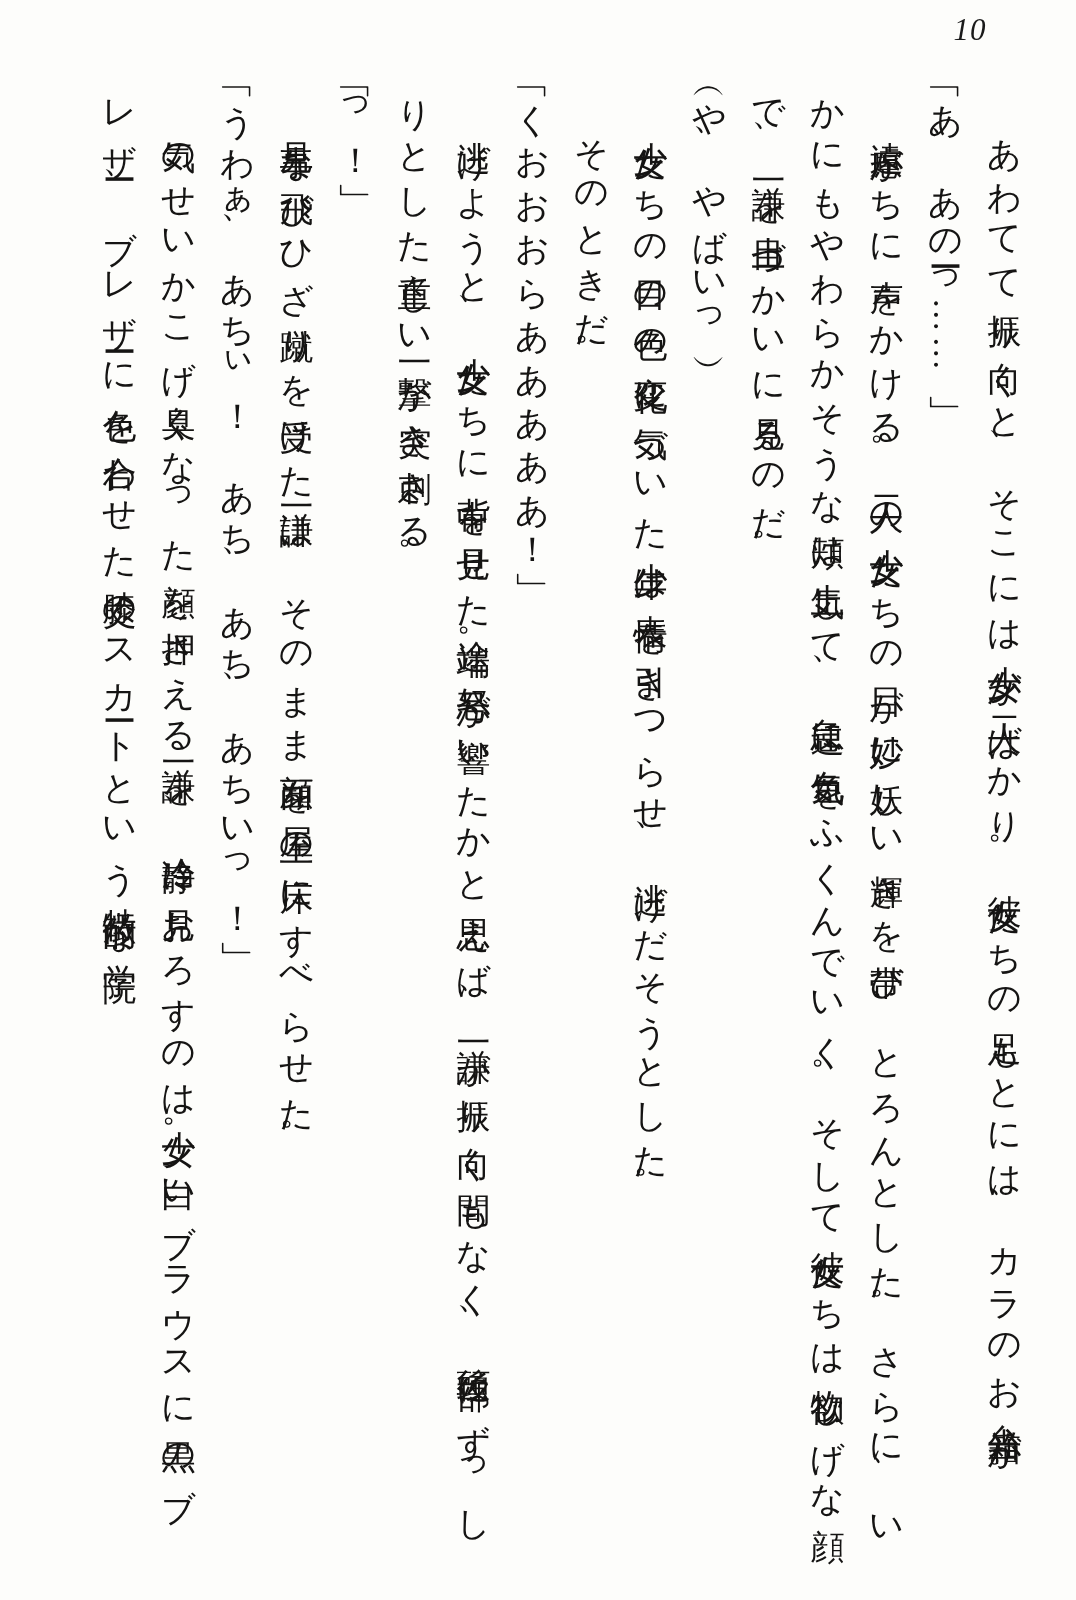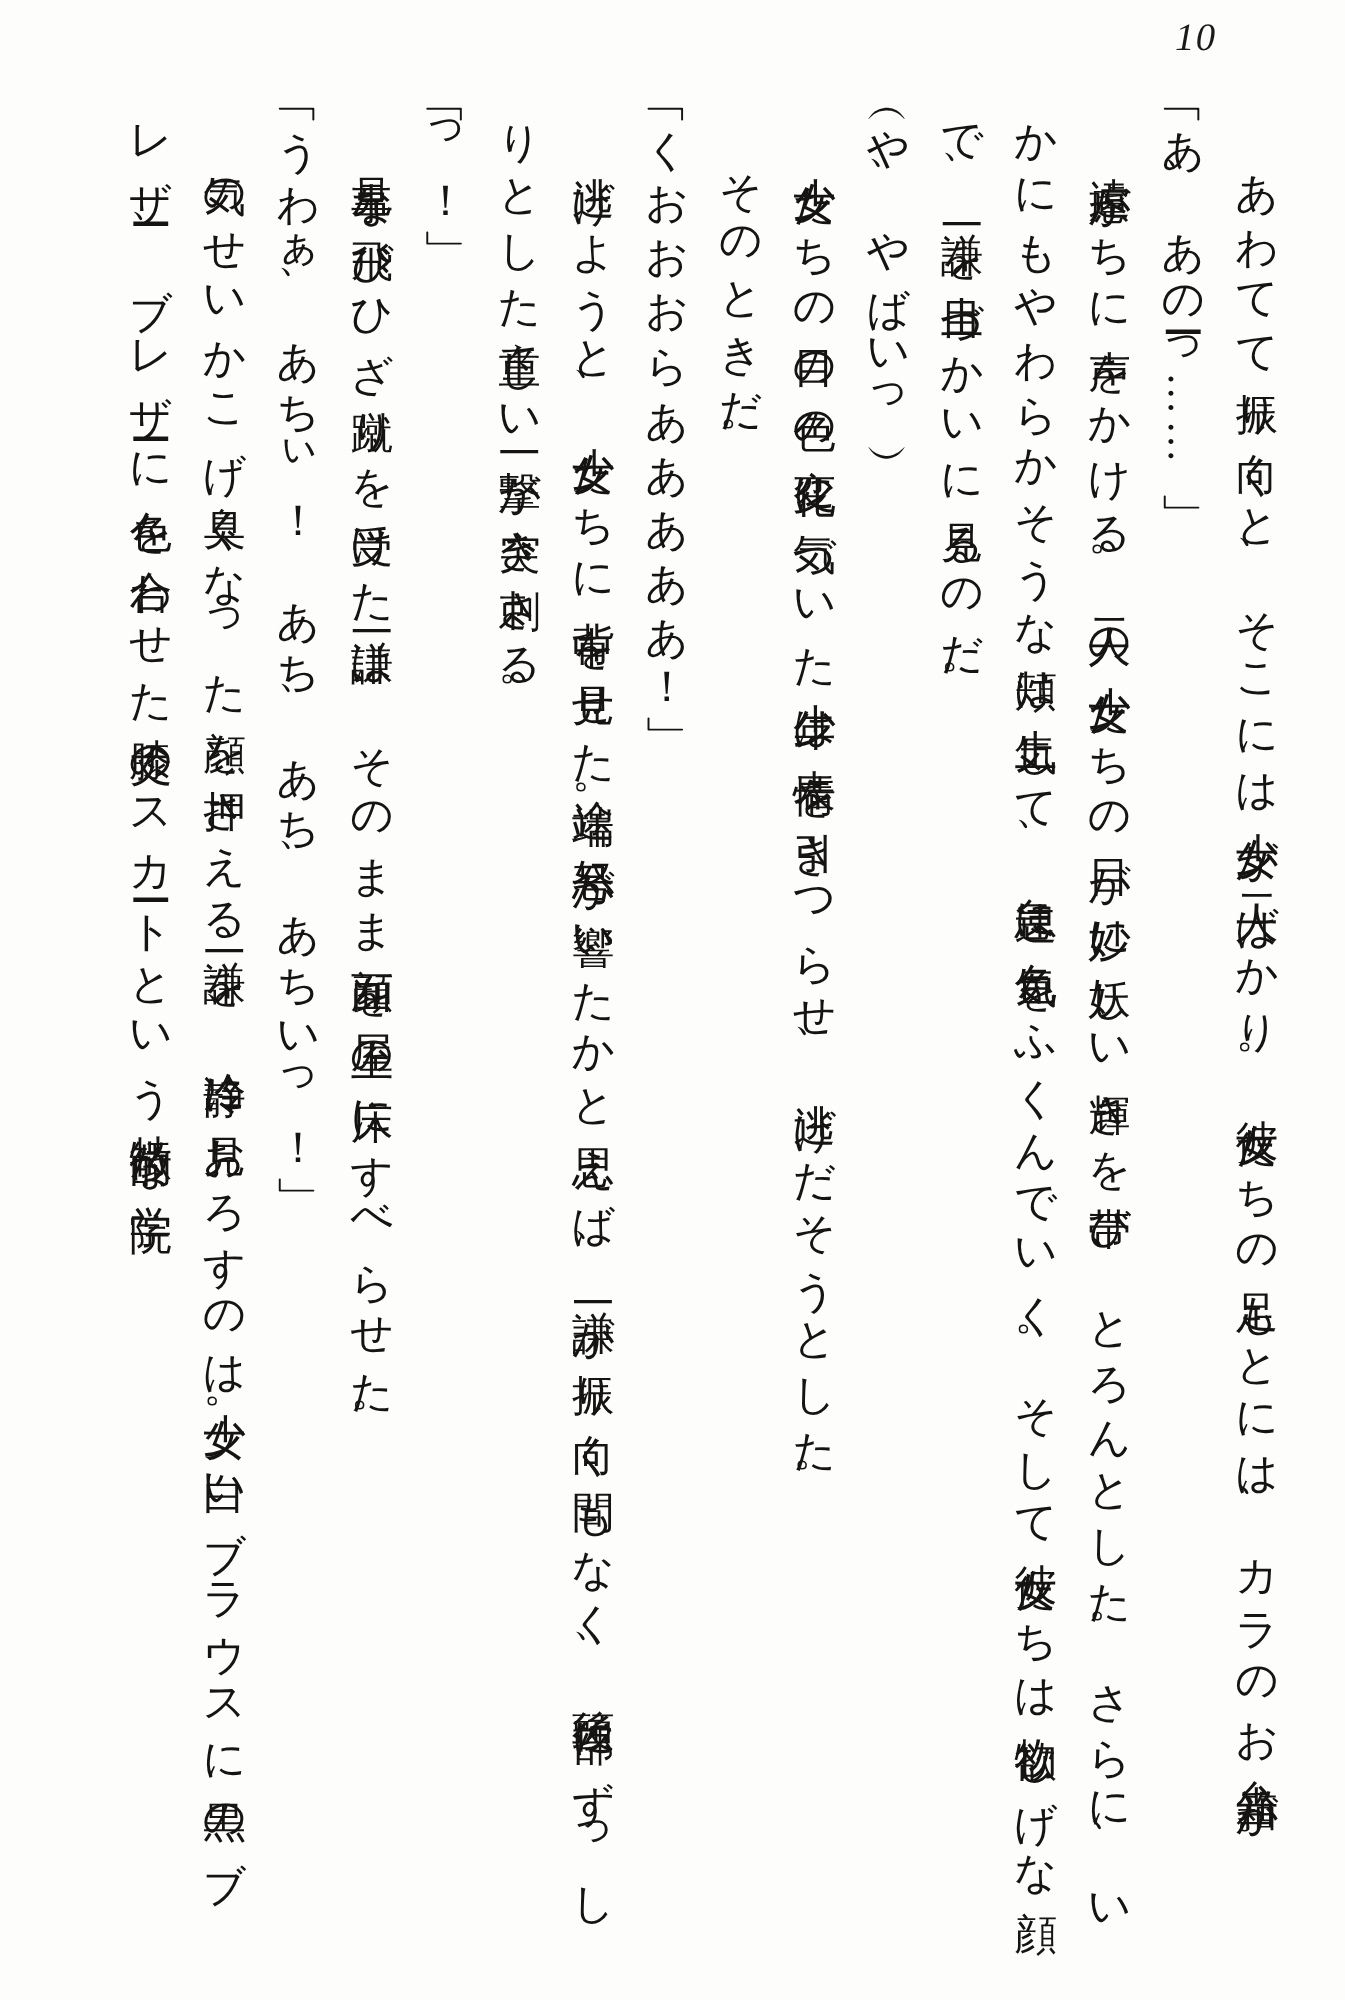--- a/index.html
+++ b/index.html
@@ -14,21 +14,21 @@
     background: #fdfdfb;
     overflow: hidden;
     font-family: "Liberation Serif", "DejaVu Serif", serif;
     color: #151413;
   }
   .page-number {
     position: absolute;
     top: 12px;
     left: 940px;
     width: 60px;
-    text-align: left;
+    text-align: center;
     font-style: italic;
     font-size: 31px;
     letter-spacing: 1px;
     color: #1a1a1a;
   }
   .text-area {
     position: absolute;
     top: 76px;
     right: 42px;
     height: 1466px;

